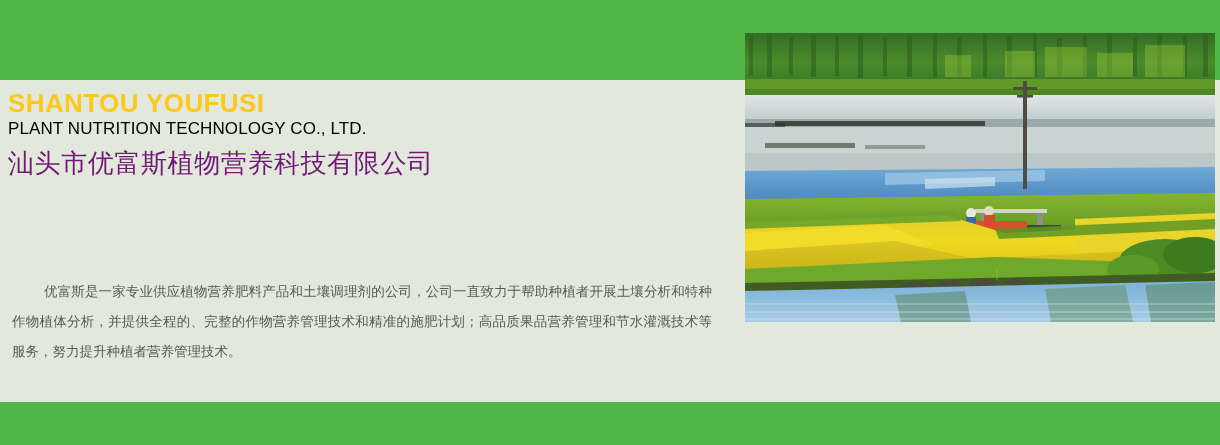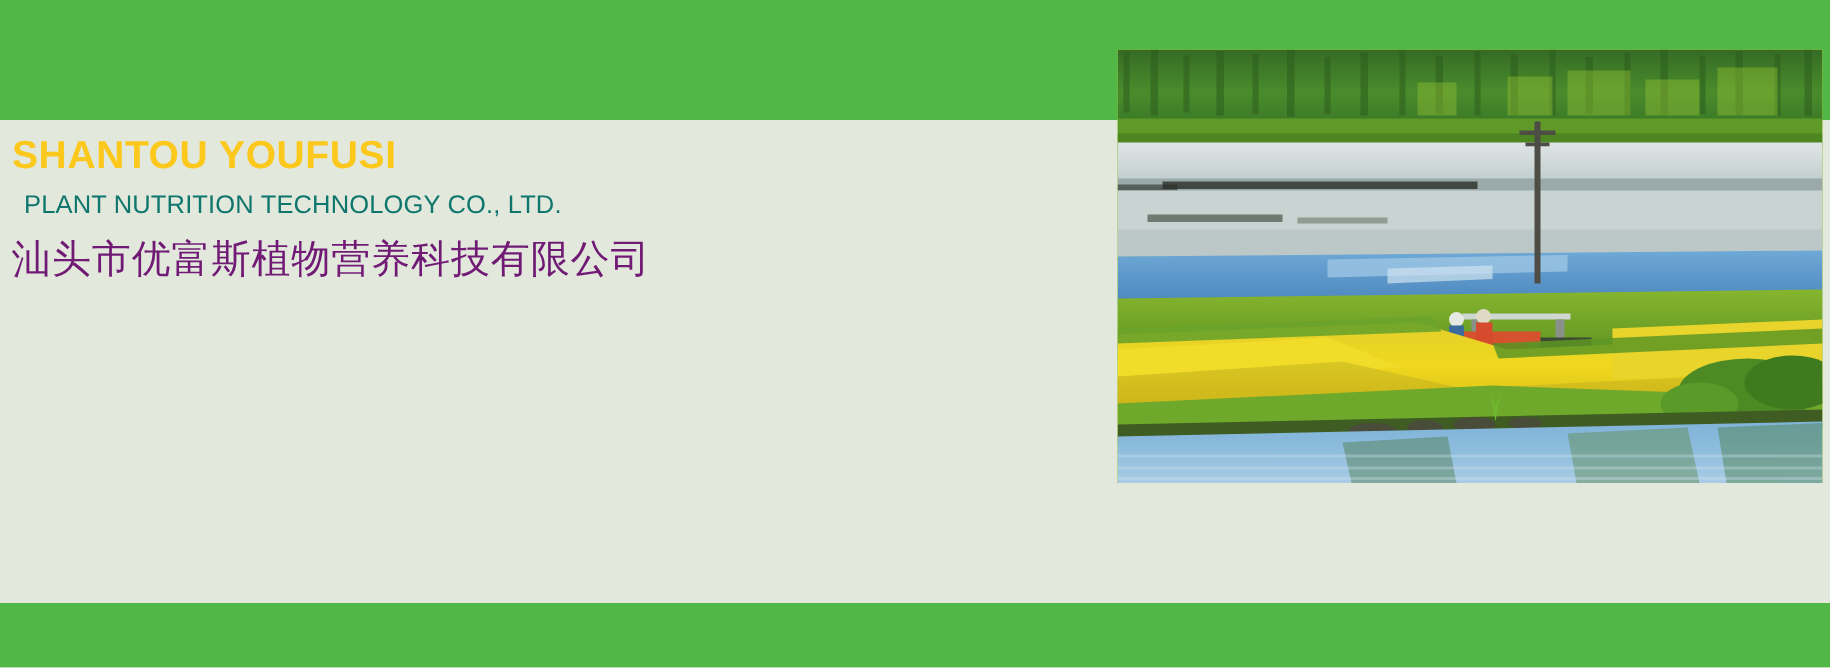--- a/index.html
+++ b/index.html
@@ -23,21 +23,21 @@
   .brand{
     position:absolute;left:8px;top:88px;width:700px;
   }
   .brand-en{
     font-size:26px;font-weight:bold;letter-spacing:.4px;
     color:#fcc81c;line-height:30px;margin:0;
     font-family:"Liberation Sans","DejaVu Sans",sans-serif;
   }
   .brand-sub{
     font-size:17px;font-weight:normal;letter-spacing:.1px;
-    color:#0f766e;line-height:22px;margin:8px;
+    color:#000000;line-height:22px;margin:0;
     font-family:"Liberation Sans","DejaVu Sans",sans-serif;
   }
   .brand-cn{
     font-size:26px;font-weight:normal;letter-spacing:.6px;
     color:#701a75;line-height:34px;margin:6px 0 0 0;
     font-family:"DejaVu Sans","Liberation Sans",sans-serif;
   }
 
   .body-copy{
     position:absolute;left:12px;top:276px;width:700px;
@@ -61,20 +61,21 @@
 <div class="page">
 
   <div class="bar-top"></div>
 
   <div class="brand">
     <div class="brand-en">SHANTOU YOUFUSI</div>
     <div class="brand-sub">PLANT NUTRITION TECHNOLOGY CO., LTD.</div>
     <div class="brand-cn">汕头市优富斯植物营养科技有限公司</div>
   </div>
 
+  <p class="body-copy">优富斯是一家专业供应植物营养肥料产品和土壤调理剂的公司，公司一直致力于帮助种植者开展土壤分析和特种作物植体分析，并提供全程的、完整的作物营养管理技术和精准的施肥计划；高品质果品营养管理和节水灌溉技术等服务，努力提升种植者营养管理技术。</p>
 
   <div class="photo">
     <svg viewBox="0 0 470 289" preserveAspectRatio="none">
       <defs>
         <linearGradient id="gSky" x1="0" y1="0" x2="0" y2="1">
           <stop offset="0%" stop-color="#3f7a2c"></stop>
           <stop offset="100%" stop-color="#2f6422"></stop>
         </linearGradient>
         <linearGradient id="gTrees" x1="0" y1="0" x2="0" y2="1">
           <stop offset="0%" stop-color="#356b25"></stop>

